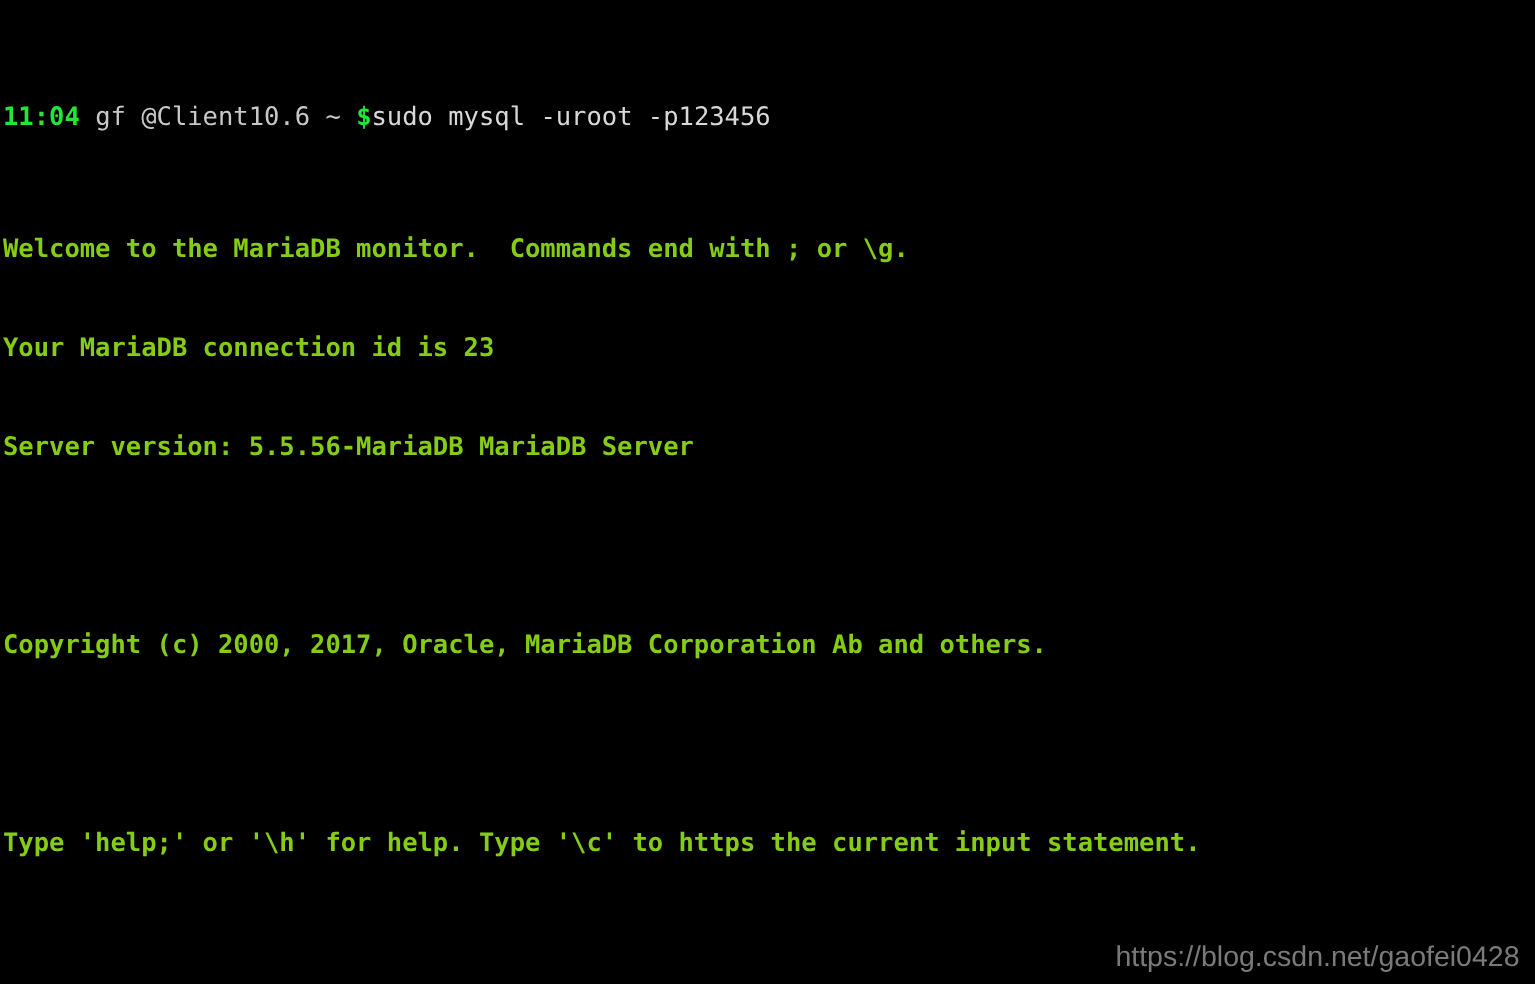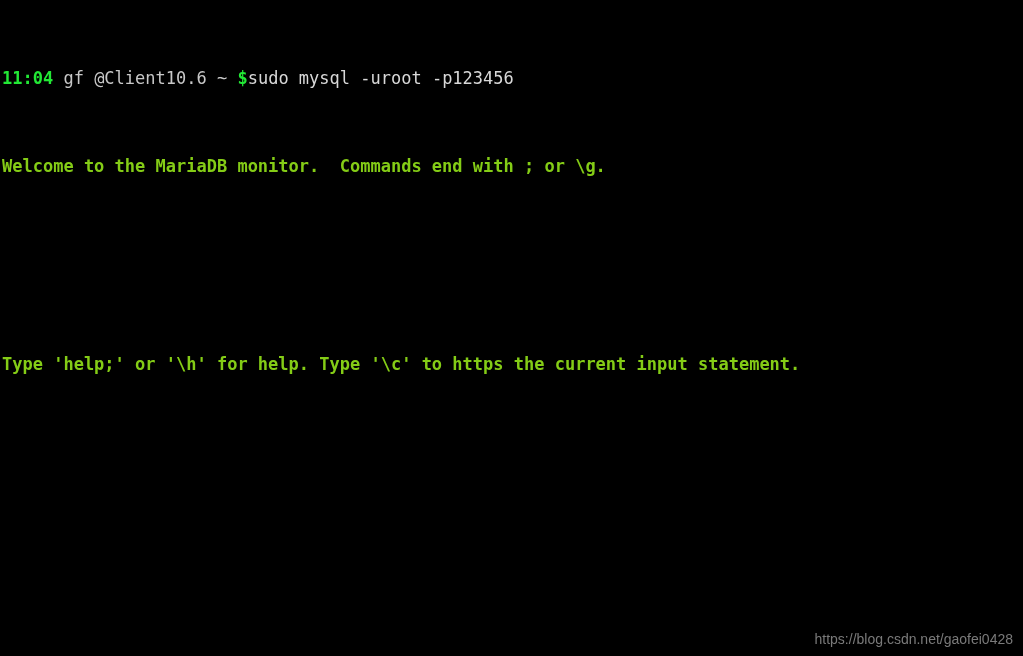--- a/index.html
+++ b/index.html
@@ -35,36 +35,39 @@
   .c-dim     { color: #c8c8c8; font-weight: normal; }
   .c-cmd     { color: #d8d8d8; font-weight: normal; }
   .c-bold    { color: #84cc16; font-weight: bold; }
 
   .watermark {
     position: absolute;
     right: 10px;
     bottom: 6px;
     color: #7a7a7a;
     font-family: "Liberation Sans", sans-serif;
-    font-size: 14px;
+    font-size: 19px;
     font-weight: normal;
     letter-spacing: 0px;
     white-space: pre;
   }
 </style>
 </head>
 <body>
 
 <div id="terminal">
   <div class="screen">
 
     <div class="line"><span class="c-green">11:04</span><span class="c-dim"> gf @Client10.6 ~ </span><span class="c-dollar">$</span><span class="c-cmd">sudo mysql -uroot -p123456</span></div>
 
     <div class="line c-bold">Welcome to the MariaDB monitor.  Commands end with ; or \g.</div>
+    <div class="line c-bold">Your MariaDB connection id is 23</div>
+    <div class="line c-bold">Server version: 5.5.56-MariaDB MariaDB Server</div>
     <div class="line"></div>
+    <div class="line c-bold">Copyright (c) 2000, 2017, Oracle, MariaDB Corporation Ab and others.</div>
     <div class="line"></div>
     <div class="line c-bold">Type 'help;' or '\h' for help. Type '\c' to https the current input statement.</div>
 
     <div class="line"> </div>
 
     
     
 
     
 

